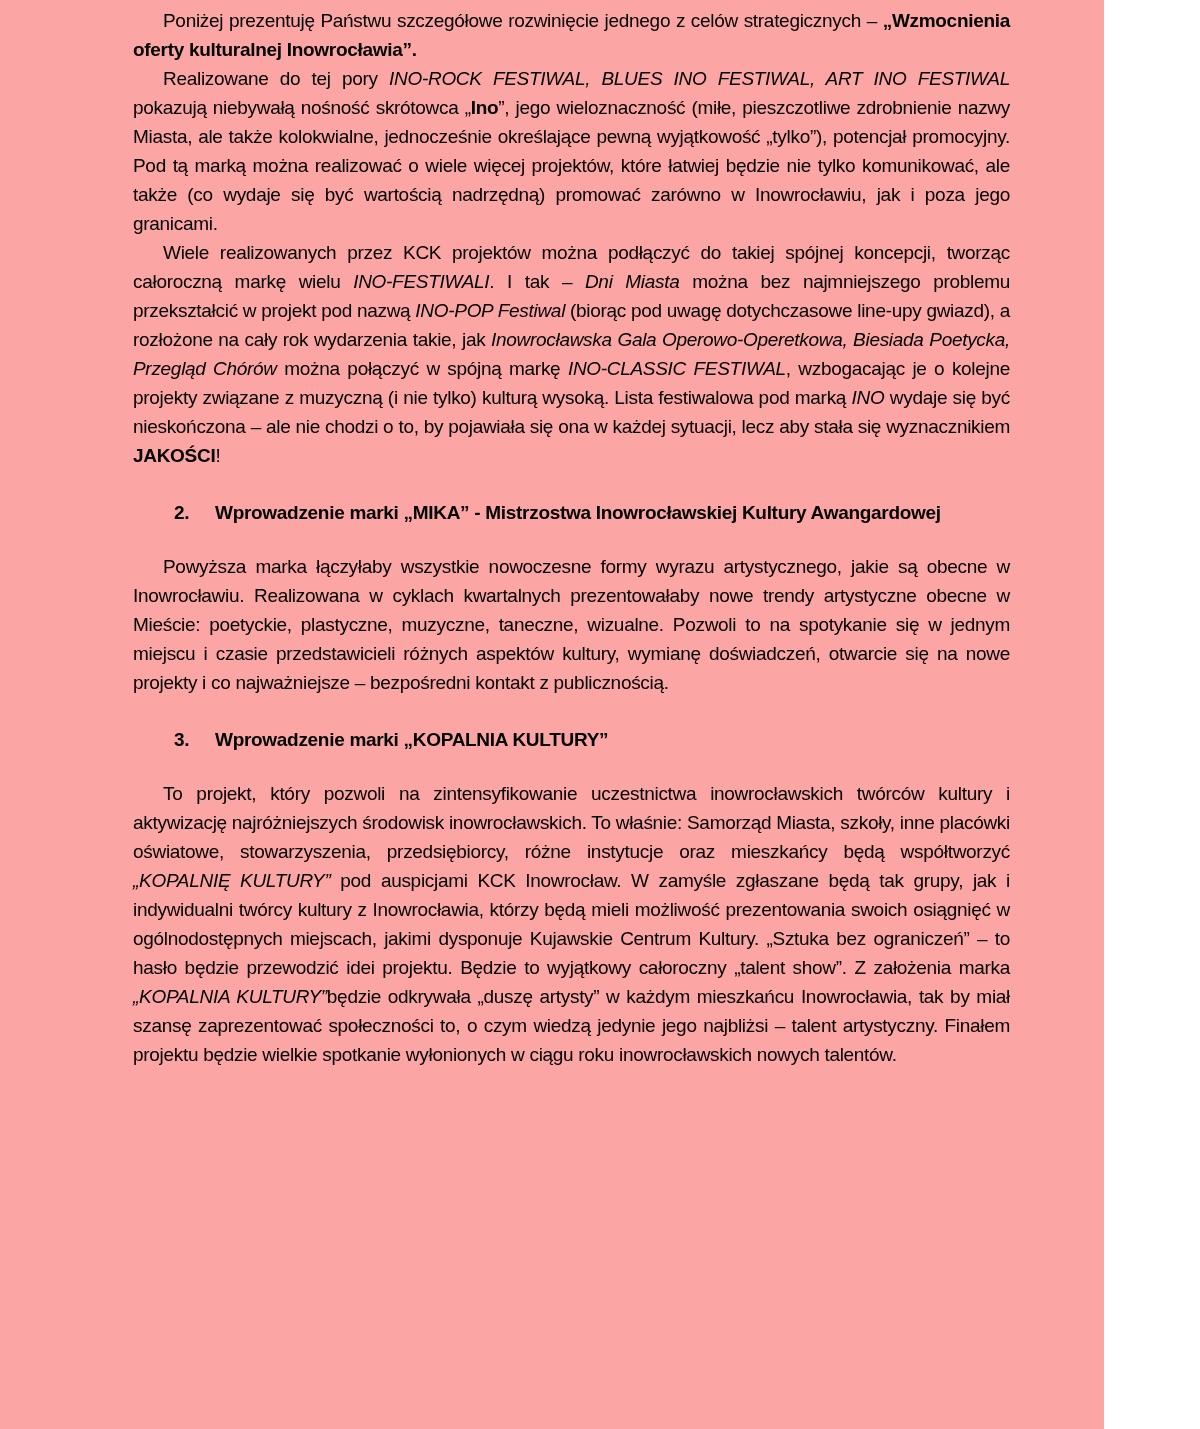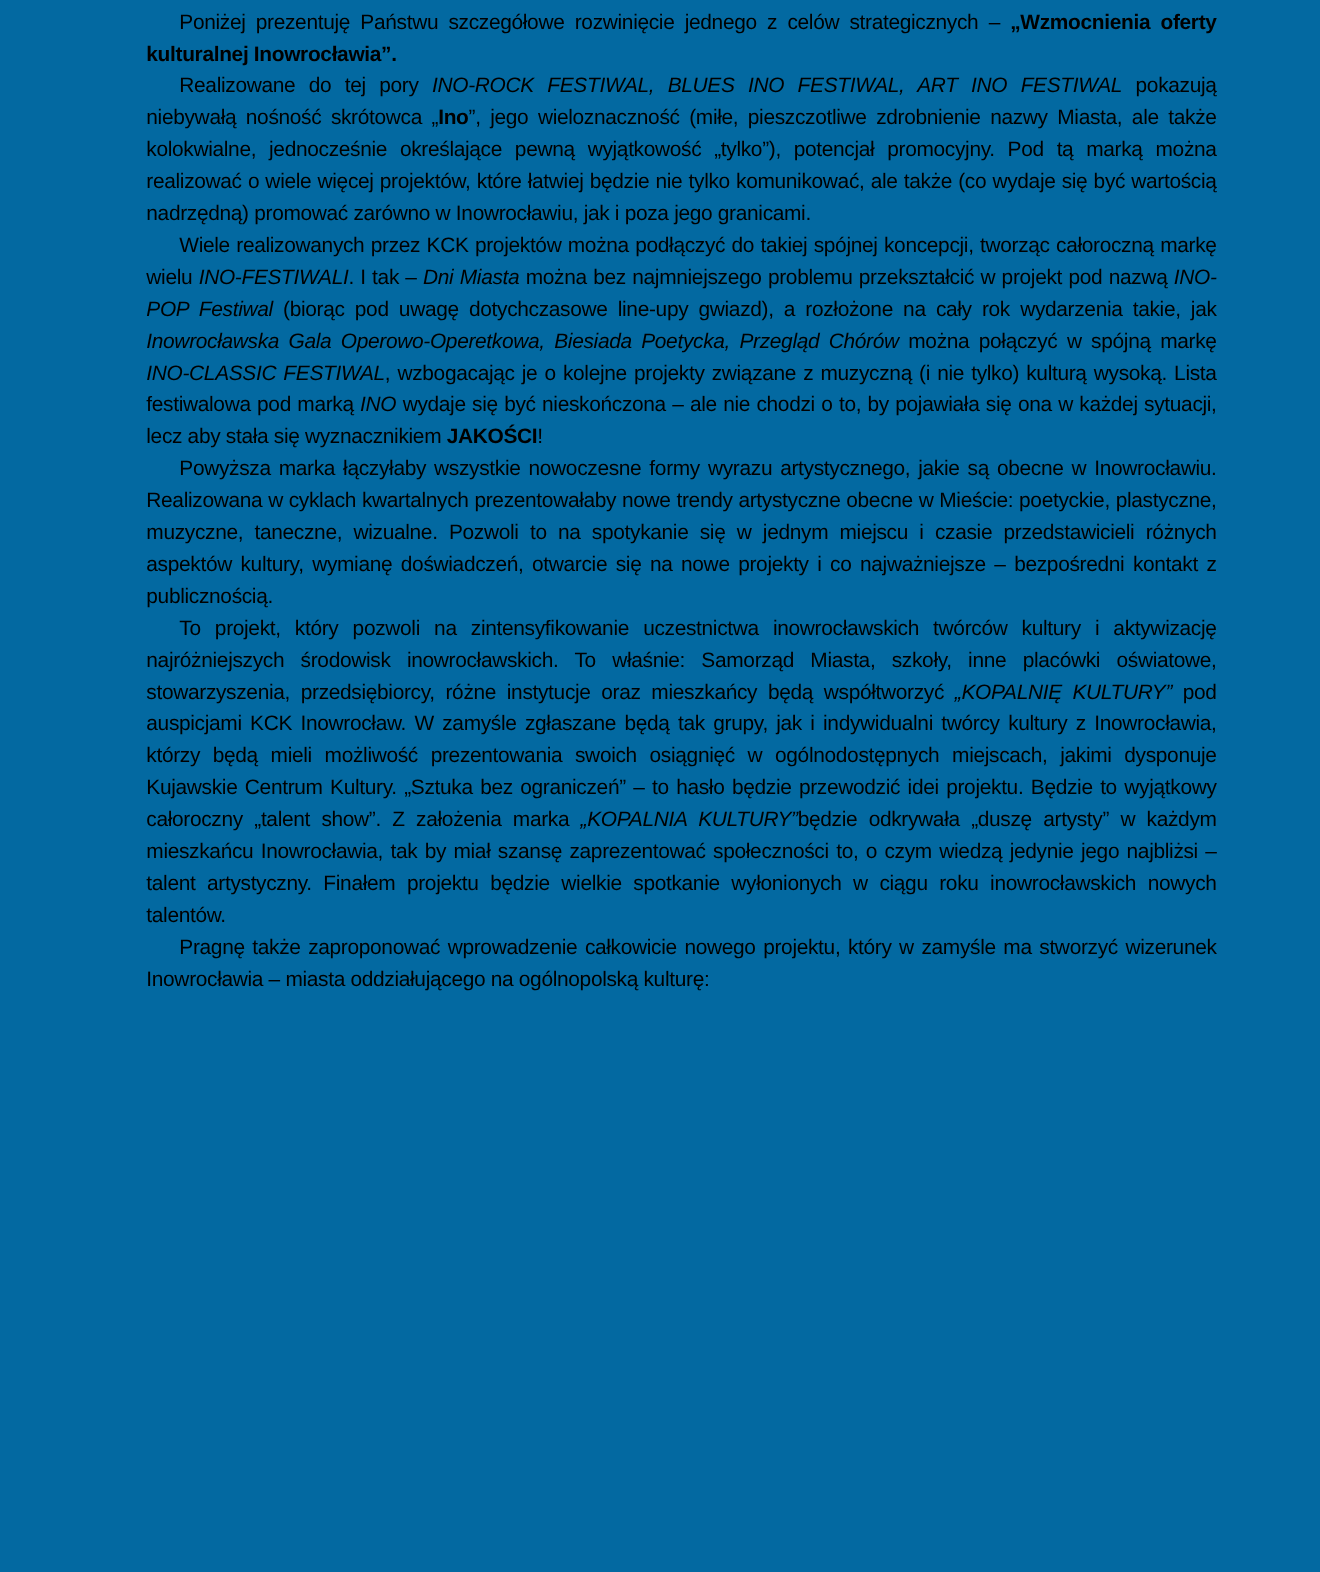--- a/index.html
+++ b/index.html
@@ -13,24 +13,24 @@
     overflow: hidden;
     color: #000000;
     font-family: "Liberation Sans", "DejaVu Sans", sans-serif;
     font-size: 19px;
     line-height: 29px;
     letter-spacing: -0.3px;
     -webkit-font-smoothing: antialiased;
   }
   .page {
     box-sizing: border-box;
-    width: 1200px;
+    width: 1104px;
     min-height: 1429px;
     padding: 6px 94px 20px 133px;
-    background: #0369a1;
+    background: #fca5a5;
   }
   .para {
     margin: 0;
     text-align: justify;
     text-indent: 30px;
   }
   .heading {
     margin: 28px 0 25px 0;
     padding-left: 82px;
     font-weight: bold;
@@ -46,17 +46,18 @@
   .r-bi { font-weight: normal; font-style: italic; }
 </style>
 </head>
 <body>
 
 <div class="page">
   <div id="document-body">
       <p class="para"><span>Poniżej prezentuję Państwu szczegółowe rozwinięcie jednego z celów strategicznych – </span><span class="r-b">„Wzmocnienia oferty kulturalnej Inowrocławia”.</span></p>
       <p class="para"><span>Realizowane do tej pory </span><span class="r-bi">INO-ROCK FESTIWAL, BLUES INO FESTIWAL, ART INO FESTIWAL</span><span> pokazują niebywałą nośność skrótowca „</span><span class="r-b">Ino</span><span>”, jego wieloznaczność (miłe, pieszczotliwe zdrobnienie nazwy Miasta, ale także kolokwialne, jednocześnie określające pewną wyjątkowość „tylko”), potencjał promocyjny. Pod tą marką można realizować o wiele więcej projektów, które łatwiej będzie nie tylko komunikować, ale także (co wydaje się być wartością nadrzędną) promować zarówno w Inowrocławiu, jak i poza jego granicami.</span></p>
       <p class="para"><span>Wiele realizowanych przez KCK projektów można podłączyć do takiej spójnej koncepcji, tworząc całoroczną markę wielu </span><span class="r-bi">INO-FESTIWALI</span><span>. I tak – </span><span class="r-bi">Dni Miasta</span><span> można bez najmniejszego problemu przekształcić w projekt pod nazwą </span><span class="r-bi">INO-POP Festiwal</span><span> (biorąc pod uwagę dotychczasowe line-upy gwiazd), a rozłożone na cały rok wydarzenia takie, jak </span><span class="r-bi">Inowrocławska Gala Operowo-Operetkowa, Biesiada Poetycka, Przegląd Chórów</span><span> można połączyć w spójną markę </span><span class="r-bi">INO-CLASSIC FESTIWAL</span><span>, wzbogacając je o kolejne projekty związane z muzyczną (i nie tylko) kulturą wysoką. Lista festiwalowa pod marką </span><span class="r-bi">INO</span><span> wydaje się być nieskończona – ale nie chodzi o to, by pojawiała się ona w każdej sytuacji, lecz aby stała się wyznacznikiem </span><span class="r-b">JAKOŚCI</span><span>!</span></p>
+      <div class="heading"><span class="num">2.</span><span>Wprowadzenie marki „MIKA” - Mistrzostwa Inowrocławskiej Kultury Awangardowej</span></div>
       <p class="para"><span>Powyższa marka łączyłaby wszystkie nowoczesne formy wyrazu artystycznego, jakie są obecne w Inowrocławiu. Realizowana w cyklach kwartalnych prezentowałaby nowe trendy artystyczne obecne w Mieście: poetyckie, plastyczne, muzyczne, taneczne, wizualne. Pozwoli to na spotykanie się w jednym miejscu i czasie przedstawicieli różnych aspektów kultury, wymianę doświadczeń, otwarcie się na nowe projekty i co najważniejsze – bezpośredni kontakt z publicznością.</span></p>
+      <div class="heading"><span class="num">3.</span><span>Wprowadzenie marki „KOPALNIA KULTURY”</span></div>
       <p class="para"><span>To projekt, który pozwoli na zintensyfikowanie uczestnictwa inowrocławskich twórców kultury i aktywizację najróżniejszych środowisk inowrocławskich. To właśnie: Samorząd Miasta, szkoły, inne placówki oświatowe, stowarzyszenia, przedsiębiorcy, różne instytucje oraz mieszkańcy będą współtworzyć </span><span class="r-bi">„KOPALNIĘ KULTURY”</span><span> pod auspicjami KCK Inowrocław. W zamyśle zgłaszane będą tak grupy, jak i indywidualni twórcy kultury z Inowrocławia, którzy będą mieli możliwość prezentowania swoich osiągnięć w ogólnodostępnych miejscach, jakimi dysponuje Kujawskie Centrum Kultury. „Sztuka bez ograniczeń” – to hasło będzie przewodzić idei projektu. Będzie to wyjątkowy całoroczny „talent show”. Z założenia marka </span><span class="r-bi">„KOPALNIA KULTURY”</span><span>będzie odkrywała „duszę artysty” w każdym mieszkańcu Inowrocławia, tak by miał szansę zaprezentować społeczności to, o czym wiedzą jedynie jego najbliżsi – talent artystyczny. Finałem projektu będzie wielkie spotkanie wyłonionych w ciągu roku inowrocławskich nowych talentów.</span></p>
-      <p class="para"><span>Pragnę także zaproponować wprowadzenie całkowicie nowego projektu, który w zamyśle ma stworzyć wizerunek Inowrocławia – miasta oddziałującego na ogólnopolską kulturę:</span></p>
     </div>
 </div>
 
 </body></html>

